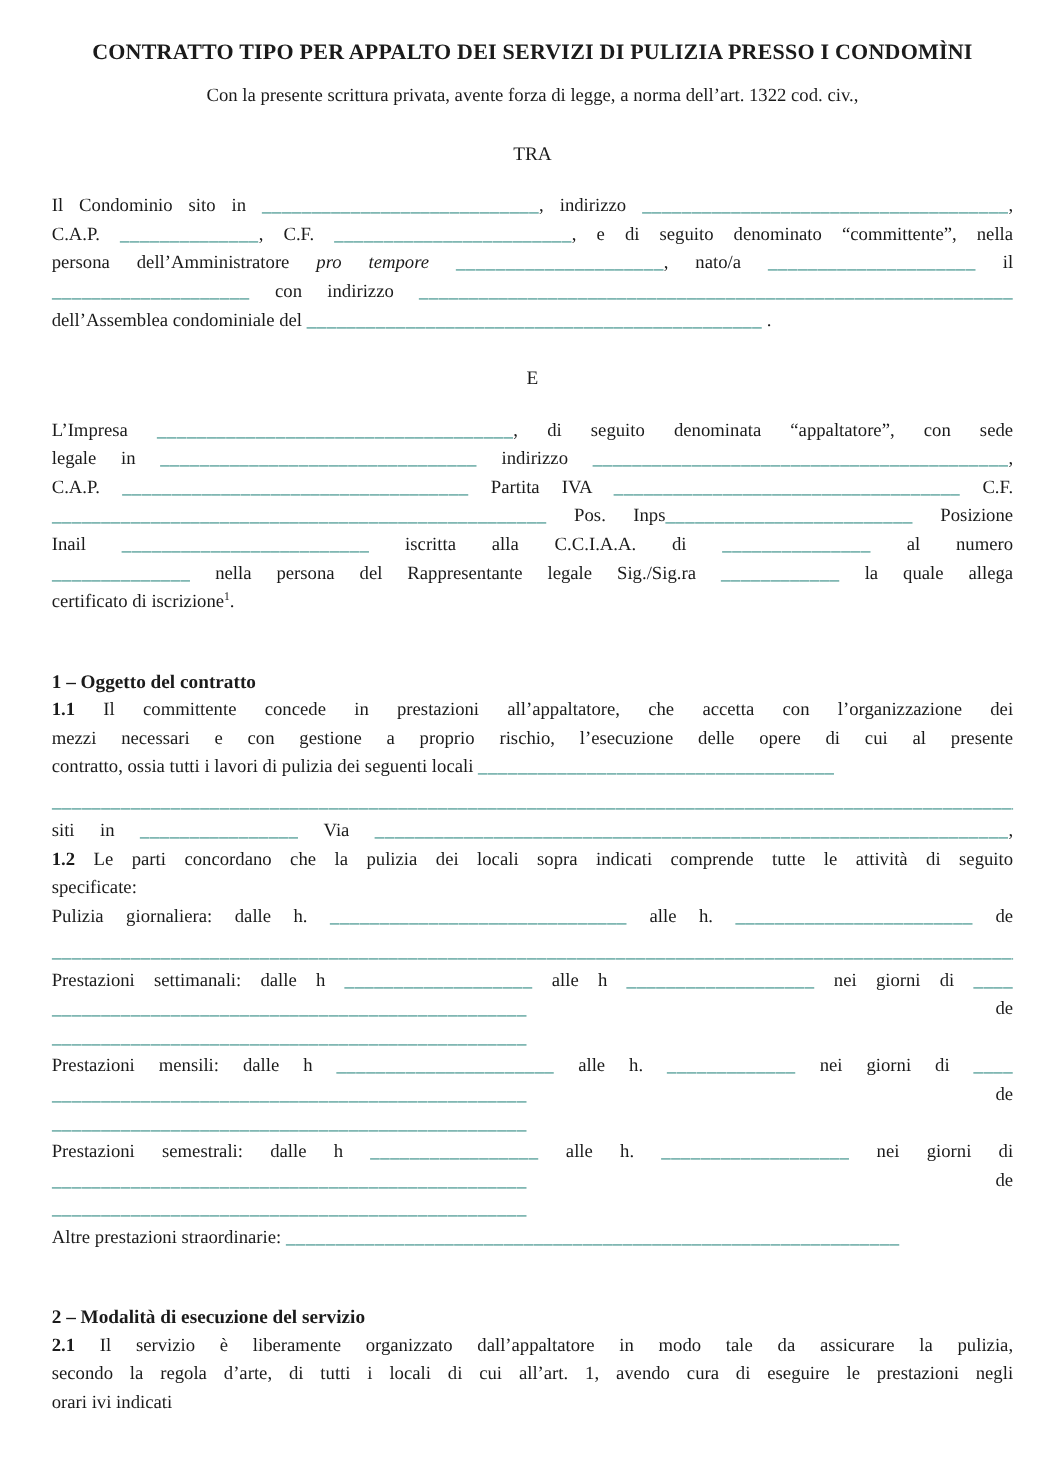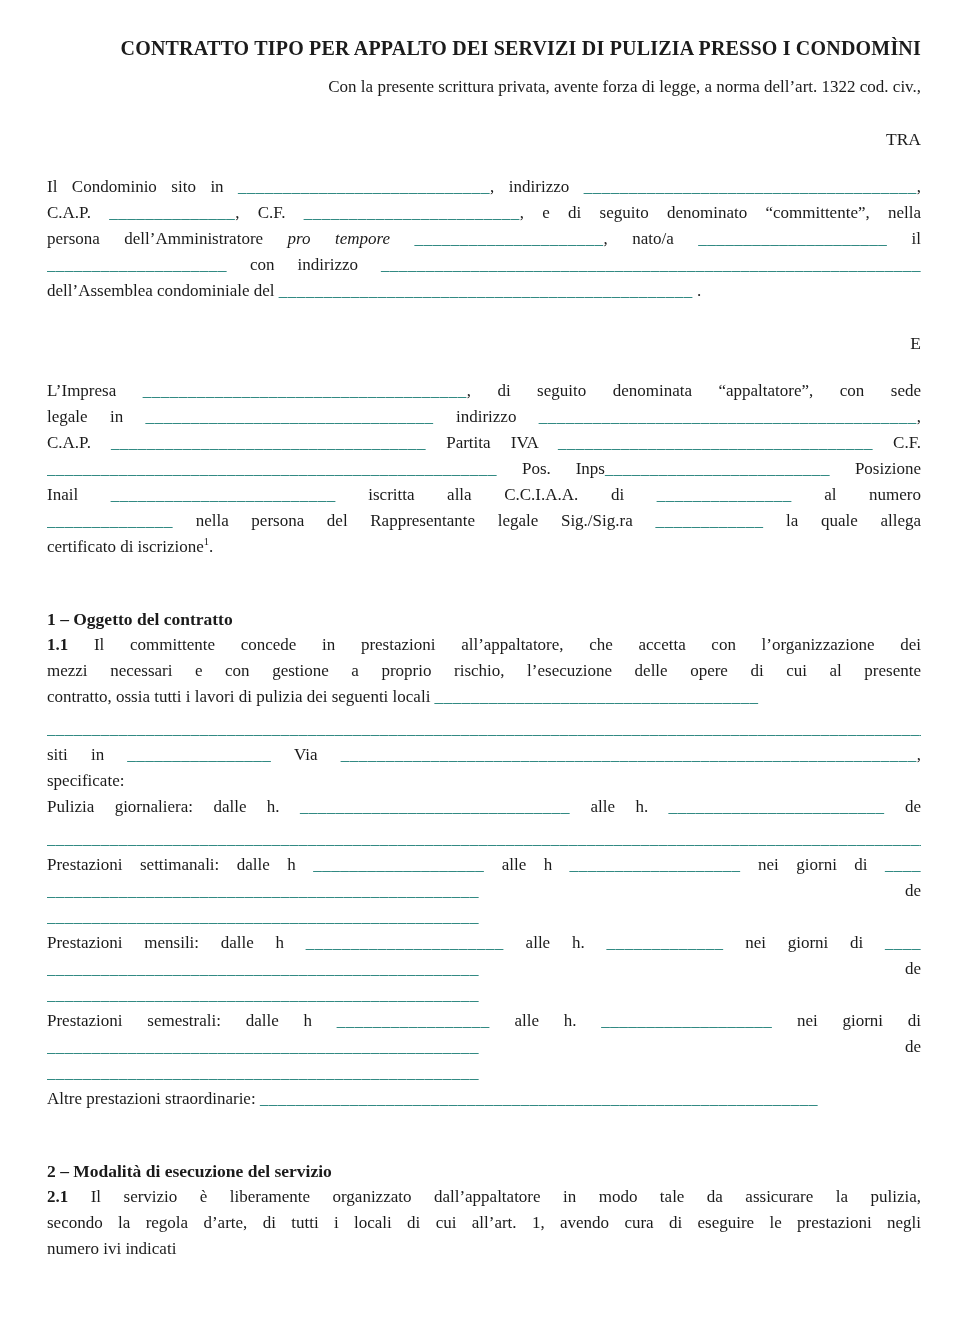--- a/index.html
+++ b/index.html
@@ -15,21 +15,21 @@
     color: #1b1b1b;
   }
   .page {
     box-sizing: border-box;
     width: 966px;
     height: 1344px;
     padding: 18px 45px 20px 47px;
     background: #ffffff;
   }
   .block { margin-top: 0; }
-  .block.center { text-align: right; }
+  .block.center { text-align: center; }
   .block.title {
     margin-top: 16px;
     font-weight: bold;
     font-size: 20px;
     line-height: 28px;
     letter-spacing: 0.2px;
   }
   .block.intro  { margin-top: 12px; font-size: 17px; line-height: 26px; }
   .block.connector { margin-top: 26px; font-size: 17.5px; line-height: 26px; }
   .block.para { margin-top: 22px; font-size: 17px; }
@@ -87,30 +87,31 @@
     </div>
     <div class="block heading heading"><span>1 – Oggetto del contratto</span></div>
     <div class="block para body flush">
       <div class="line justify"><span class="bold">1.1</span><span> Il committente concede in prestazioni all’appaltatore, che accetta con l’organizzazione dei</span></div>
       <div class="line justify"><span>mezzi necessari e con gestione a proprio rischio, l’esecuzione delle opere di cui al presente</span></div>
       <div class="line left"><span>contratto, ossia tutti i lavori di pulizia dei seguenti locali </span><span class="blank">____________________________________</span></div>
       <div class="line left spaced"><span class="blank">________________________________________________________________________________________________________</span></div>
       <div class="line justify"><span>siti in </span><span class="blank">________________</span><span> Via </span><span class="blank">________________________________________________________________</span><span>,</span></div>
     </div>
     <div class="block para body flush">
+      <div class="line justify"><span class="bold">1.2</span><span> Le parti concordano che la pulizia dei locali sopra indicati comprende tutte le attività di seguito</span></div>
       <div class="line left"><span>specificate:</span></div>
       <div class="line justify"><span>Pulizia giornaliera: dalle h. </span><span class="blank">______________________________</span><span> alle h. </span><span class="blank">________________________</span><span> de</span></div>
       <div class="line left spaced"><span class="blank">________________________________________________________________________________________________________</span></div>
       <div class="line justify"><span>Prestazioni settimanali: dalle h </span><span class="blank">___________________</span><span> alle h </span><span class="blank">___________________</span><span> nei giorni di </span><span class="blank">____</span></div>
       <div class="line justify"><span class="blank">________________________________________________</span><span> de </span><span class="blank">________________________________________________</span></div>
       <div class="line justify"><span>Prestazioni mensili: dalle h </span><span class="blank">______________________</span><span> alle h. </span><span class="blank">_____________</span><span> nei giorni di </span><span class="blank">____</span></div>
       <div class="line justify"><span class="blank">________________________________________________</span><span> de </span><span class="blank">________________________________________________</span></div>
       <div class="line justify"><span>Prestazioni semestrali: dalle h </span><span class="blank">_________________</span><span> alle h. </span><span class="blank">___________________</span><span> nei giorni di</span></div>
       <div class="line justify"><span class="blank">________________________________________________</span><span> de </span><span class="blank">________________________________________________</span></div>
       <div class="line left"><span>Altre prestazioni straordinarie: </span><span class="blank">______________________________________________________________</span></div>
     </div>
     <div class="block heading heading"><span>2 – Modalità di esecuzione del servizio</span></div>
     <div class="block para body flush">
       <div class="line justify"><span class="bold">2.1</span><span> Il servizio è liberamente organizzato dall’appaltatore in modo tale da assicurare la pulizia,</span></div>
       <div class="line justify"><span>secondo la regola d’arte, di tutti i locali di cui all’art. 1, avendo cura di eseguire le prestazioni negli</span></div>
-      <div class="line left"><span>numero ivi indicati</span></div>
+      <div class="line left"><span>orari ivi indicati</span></div>
     </div>
   </div>
 
 </body></html>

